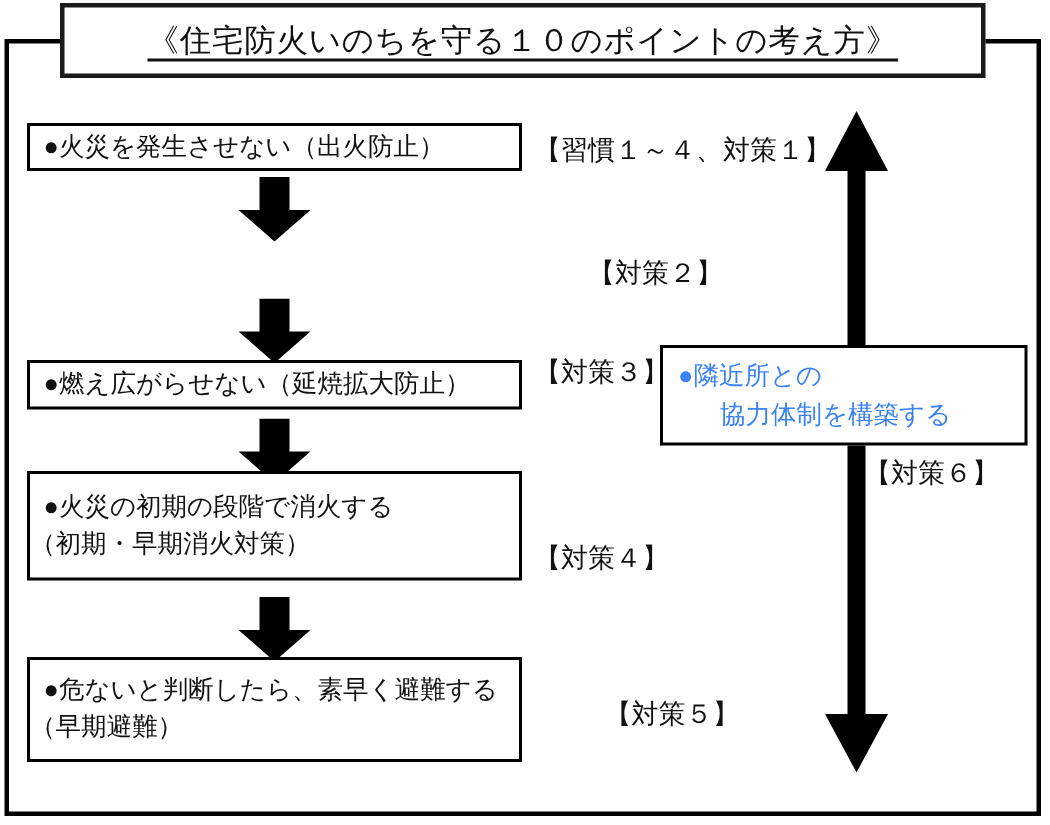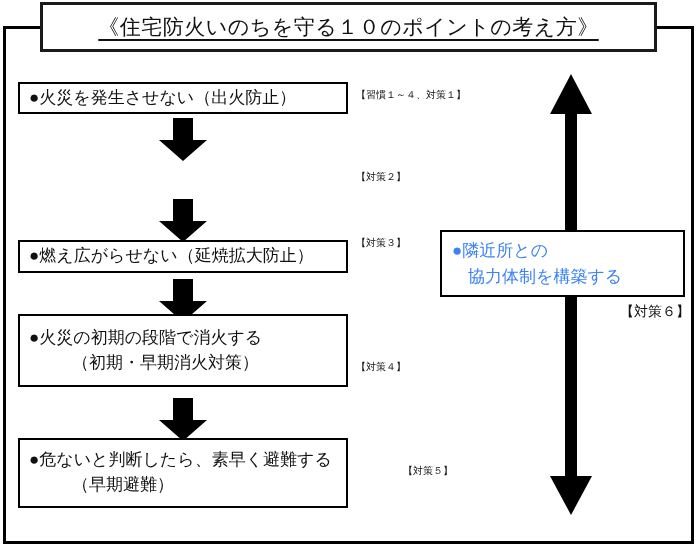--- a/index.html
+++ b/index.html
@@ -69,47 +69,47 @@
     flex-direction: column;
     justify-content: center;
   }
   .step-line {
     font-size: 17px;
     line-height: 1.45;
     white-space: nowrap;
     color: #111111;
   }
   .step-line.l1 { padding-left: 9px; }
-  .step-line.l2 { padding-left: 52px; }
+  .step-line.l2 { }
 
   .box1 { top: 82px;  height: 32px; }
   .box2 { top: 163px; height: 33px; }
   .box3 { top: 240px; height: 33px; }
   .box4 { top: 314px; height: 73px; }
   .box5 { top: 438px; height: 70px; }
 
   
   .tag {
     position: absolute;
     left: 356px;
-    font-size: 10px;
+    font-size: 18px;
     white-space: nowrap;
     color: #111111;
   }
   .tag1 { top: 88px; }
-  .tag2 { top: 170px; }
+  .tag2 { top: 170px; margin-left: 36px; }
   .tag3 { top: 236px; }
   .tag4 { top: 360px; }
   .tag5 { top: 464px; margin-left: 47px; }
 
   .tag6 {
     position: absolute;
-    left: 620px;
+    left: 576px;
     top: 303px;
-    font-size: 14px;
+    font-size: 18px;
     white-space: nowrap;
     color: #111111;
   }
 
   
   .down-arrow {
     position: absolute;
     left: 155px;
     width: 56px;
     height: 44px;
@@ -134,21 +134,21 @@
     justify-content: center;
     z-index: 3;
   }
   .nb-line {
     font-size: 17px;
     line-height: 1.5;
     white-space: nowrap;
     color: #3b82f6;
   }
   .nb-line.n1 { padding-left: 10px; }
-  .nb-line.n2 { padding-left: 26px; }
+  .nb-line.n2 { padding-left: 38px; }
 
   
   .dbl-arrow {
     position: absolute;
     left: 543px;
     top: 74px;
     width: 56px;
     height: 442px;
     z-index: 1;
   }

